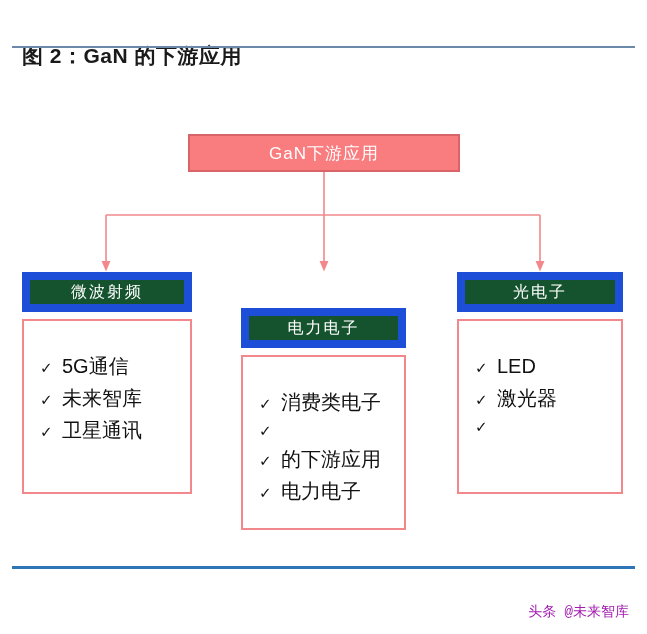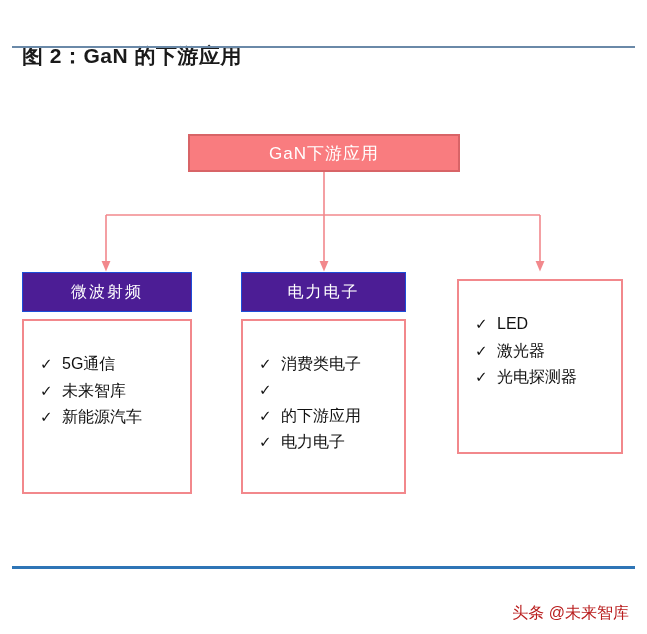--- a/index.html
+++ b/index.html
@@ -71,28 +71,28 @@
     letter-spacing: 1px;
     line-height: 1;
   }
 
   
   .column {
     position: absolute;
     top: 272px;
   }
   .col-1 { left: 22px;  width: 170px; }
-  .col-2 { left: 241px; width: 165px; }
+  .col-2 { left: 241px; width: 165px; margin-top: 36px; }
   .col-3 { left: 457px; width: 166px; }
 
   .cat-header {
     box-sizing: border-box;
     height: 40px;
-    background: #4c1d95;
-    border: 1px solid #1d4ed8;
+    background: #14532d;
+    border: 8px solid #1d4ed8;
     display: flex;
     align-items: center;
     justify-content: center;
   }
   .cat-label {
     color: #ffffff;
     font-size: 16px;
     letter-spacing: 2px;
     line-height: 1;
   }
@@ -113,21 +113,21 @@
   .check-icon {
     display: inline-block;
     width: 22px;
     flex: 0 0 22px;
     color: #111111;
     font-size: 15px;
     line-height: 1.35;
   }
   .item-label {
     color: #111111;
-    font-size: 16px;
+    font-size: 20px;
     line-height: 1.35;
     white-space: nowrap;
   }
 
   
   .footer-rule {
     position: absolute;
     left: 12px;
     top: 566px;
     width: 623px;
@@ -140,23 +140,24 @@
     top: 588px;
     font-size: 17px;
     font-style: italic;
     color: #1a1a1a;
     white-space: nowrap;
   }
   .watermark {
     position: absolute;
     right: 18px;
     top: 603px;
-    font-size: 16px;
-    color: #b91c1c;
-    white-space: nowrap;
+    font-size: 14px;
+    color: #a21caf;
+    white-space: nowrap;
+    font-family: Liberation Mono, monospace;
   }
 </style>
 </head>
 <body>
 
 <div id="figure">
 
   <div class="title-text">图 2：GaN 的下游应用</div>
   <div class="title-rule"></div>
 
@@ -190,21 +191,21 @@
       <div class="item-row">
         <span class="check-icon">✓</span>
         <span class="item-label">5G通信</span>
       </div>
       <div class="item-row">
         <span class="check-icon">✓</span>
         <span class="item-label">未来智库</span>
       </div>
       <div class="item-row">
         <span class="check-icon">✓</span>
-        <span class="item-label">新能源汽车</span>
+        <span class="item-label">卫星通讯</span>
       </div>
     </div>
   </div>
 
   <div class="column col-2">
     <div class="cat-header">
       <span class="cat-label">电力电子</span>
     </div>
     <div class="item-box">
       <div class="item-row">
@@ -219,32 +220,34 @@
         <span class="item-label">的下游应用</span>
       </div>
       <div class="item-row">
         <span class="check-icon">✓</span>
         <span class="item-label">电力电子</span>
       </div>
     </div>
   </div>
 
   <div class="column col-3">
+    <div class="cat-header">
+      <span class="cat-label">光电子</span>
+    </div>
     <div class="item-box">
       <div class="item-row">
         <span class="check-icon">✓</span>
         <span class="item-label">LED</span>
       </div>
       <div class="item-row">
         <span class="check-icon">✓</span>
         <span class="item-label">激光器</span>
       </div>
       <div class="item-row">
         <span class="check-icon">✓</span>
-        <span class="item-label">光电探测器</span>
       </div>
     </div>
   </div>
 
   <div class="footer-rule"></div>
   <div class="watermark">头条 @未来智库</div>
 
 </div>
 
 </body></html>

